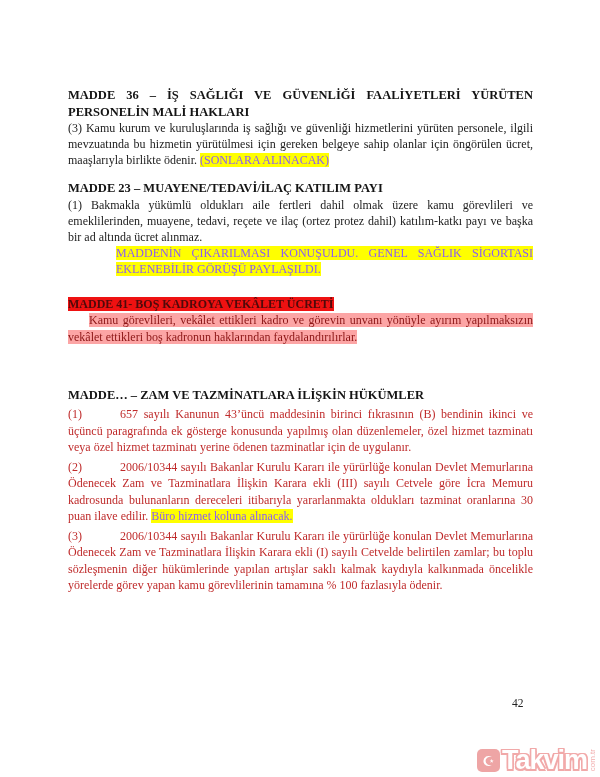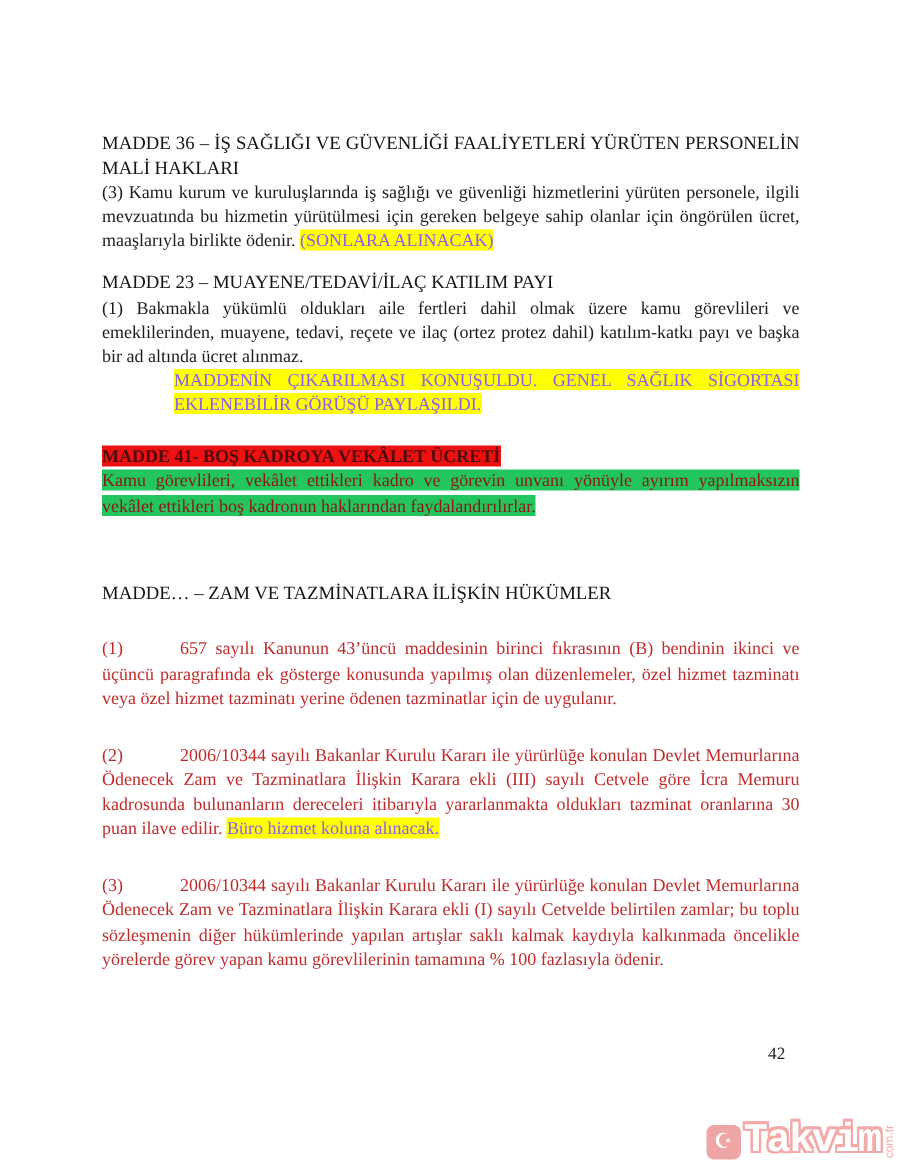--- a/index.html
+++ b/index.html
@@ -15,21 +15,21 @@
     width:600px; height:777px;
     background:#ffffff;
   }
   .content {
     position:absolute;
     left:68px; top:87px;
     width:465px;
   }
   p { margin:0; padding:0; }
   .heading {
-    font-weight:normal;
+    font-weight:bold;
     font-size:12.5px;
     line-height:16.5px;
     color:#141414;
     text-align:justify;
   }
   .body-text {
     font-size:12px;
     line-height:16px;
     color:#1b1b1b;
     text-align:justify;
@@ -56,31 +56,32 @@
     background:#ee1111;
     color:#4f0a0a;
     font-weight:bold;
   }
   .red-body {
     font-size:12px;
     line-height:17px;
     text-align:justify;
   }
   .red-body mark {
-    background:#22c55e;
+    background:#fca5a5;
     color:#8c1616;
+    margin-left:21px;
   }
   .sec-zam { margin-top:41px; }
   .sec-zam .heading { text-align:left; margin-bottom:2px; }
   .zam-p {
     font-size:12px;
     line-height:16.5px;
     text-align:justify;
     color:#bf2b2b;
-    margin-top:21px;
+    margin-top:3px;
   }
   .tab { display:inline-block; width:38px; }
   .page-number {
     position:absolute;
     top:697px; left:512px;
     font-size:11.5px;
     color:#222222;
   }
   .watermark {
     position:absolute;
@@ -93,21 +94,21 @@
   .wm-mark {
     width:23px; height:23px;
     background:#d92b2b;
     border-radius:5px;
     display:flex; align-items:center; justify-content:center;
     color:#ffffff;
     font-size:14px;
     font-family:"DejaVu Sans", sans-serif;
   }
   .wm-text {
-    font-family:Liberation Mono, monospace;
+    font-family:Liberation Sans, sans-serif;
     font-weight:bold;
     font-size:27px;
     letter-spacing:-1px;
     color:#ffffff;
     text-shadow:
       -1.5px -1.5px 0 #e03535, 1.5px -1.5px 0 #e03535,
       -1.5px  1.5px 0 #e03535, 1.5px  1.5px 0 #e03535,
        0 -1.5px 0 #e03535, 0 1.5px 0 #e03535,
       -1.5px 0 0 #e03535, 1.5px 0 0 #e03535;
   }

